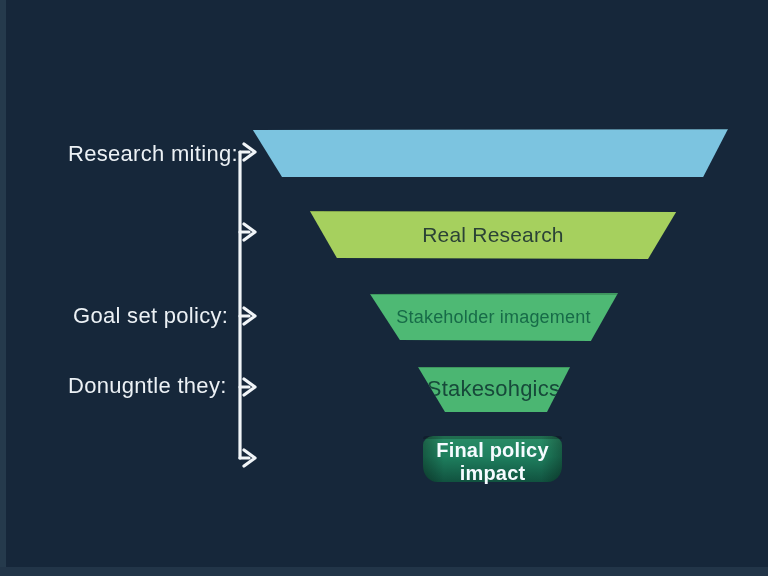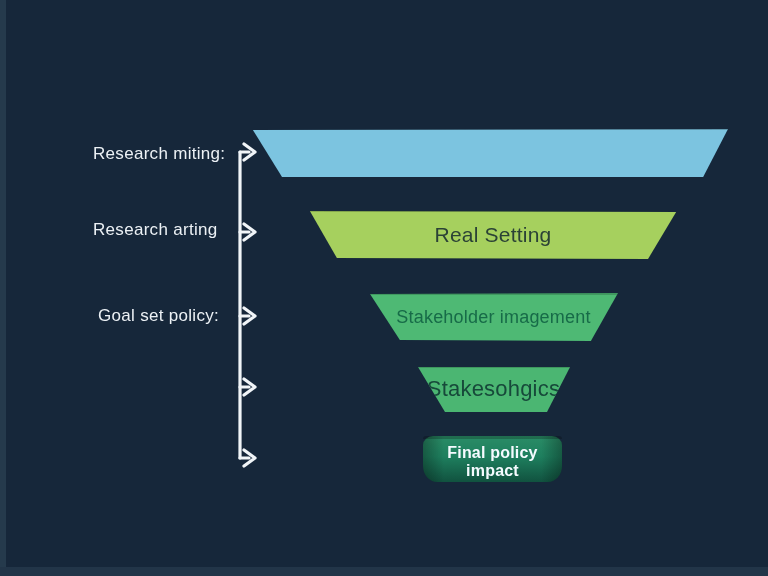--- a/index.html
+++ b/index.html
@@ -24,25 +24,24 @@
     position: absolute;
     left: 0; bottom: 0;
     width: 768px; height: 9px;
   }
 
   
   .side-label {
     position: absolute;
     left: 68px;
     color: #ecf1f5;
-    font-size: 17px;
+    font-size: 22px;
     line-height: 23px;
     letter-spacing: 0.3px;
     white-space: nowrap;
-    margin-left: 25px;
   }
   .side-label.pos-1 { top: 142px; }
   .side-label.pos-2 { top: 218px; }
   .side-label.pos-2 span { display: block; }
   .side-label.pos-3 { top: 304px; left: 73px; }
   .side-label.pos-4 { top: 374px; }
 
   
   .arrows {
     position: absolute;
@@ -96,46 +95,46 @@
     left: 416px; top: 365px; width: 155px; height: 48px;
     clip-path: polygon(1.3% 4%, 99.4% 4%, 84.5% 98%, 18.7% 98%);
     font-size: 22px; font-weight: 500;
   }
   .layer-5 {
     left: 423px; top: 436px; width: 139px; height: 46px;
     border-radius: 10px 10px 14px 14px / 9px 9px 16px 16px;
     background:
       linear-gradient(90deg, rgba(0,0,0,0.30) 0%, rgba(0,0,0,0) 15%, rgba(0,0,0,0) 85%, rgba(0,0,0,0.30) 100%),
       linear-gradient(180deg, #2a8c66 0%, #1e7f5e 45%, #11523f 100%);
-    font-size: 16px; font-weight: 700;
+    font-size: 20px; font-weight: 700;
     padding-top: 5px;
     box-sizing: border-box;
     justify-content: flex-end;
   }
   .layer-5::before {
     border-radius: 10px 10px 0 0;
     background: rgba(0,0,0,0.22);
   }
 </style>
 </head>
 <body>
 
 <div class="stage" style="background-color: rgb(22, 39, 58);">
 
   <div class="edge-left" style="background-color: rgb(37, 58, 76);"></div>
   <div class="edge-bottom" style="background-color: rgb(34, 53, 72);"></div>
 
   <div class="side-label pos-1" style="color: rgb(236, 241, 245);">Research miting:</div>
 
   <div class="side-label pos-2" style="color: rgb(236, 241, 245);">
-    <span>Research arting</span>
   </div>
 
   <div class="side-label pos-3" style="color: rgb(236, 241, 245);">Goal set policy:</div>
 
+  <div class="side-label pos-4" style="color: rgb(236, 241, 245);">Donugntle they:</div>
 
   <svg class="arrows" viewBox="0 0 52 334" style="color: rgb(241, 245, 248);">
     <path d="M22 14 V320"></path>
     <g>
       <path d="M22 14 H31"></path>
         <path d="M26 6 L37 14 L26 22"></path>
     </g>
     <g>
       <path d="M22 94 H31"></path>
         <path d="M26 86 L37 94 L26 102"></path>
@@ -152,21 +151,21 @@
       <path d="M22 320 H31"></path>
         <path d="M26 312 L37 320 L26 328"></path>
     </g>
   </svg>
 
   <div class="layer layer-1" style="background-color: rgb(124, 196, 224); color: rgb(43, 74, 90);">
     <span class="layer-text"></span>
   </div>
 
   <div class="layer layer-2" style="background-color: rgb(166, 208, 94); color: rgb(43, 66, 54);">
-    <span class="layer-text">Real Setting</span>
+    <span class="layer-text">Real Research</span>
   </div>
 
   <div class="layer layer-3" style="background-color: rgb(78, 185, 116); color: rgb(23, 107, 72);">
     <span class="layer-text">Stakeholder imagement</span>
   </div>
 
   <div class="layer layer-4" style="background-color: rgb(75, 182, 114); color: rgb(23, 73, 58);">
     <span class="layer-text">Stakesohgics</span>
   </div>
 

